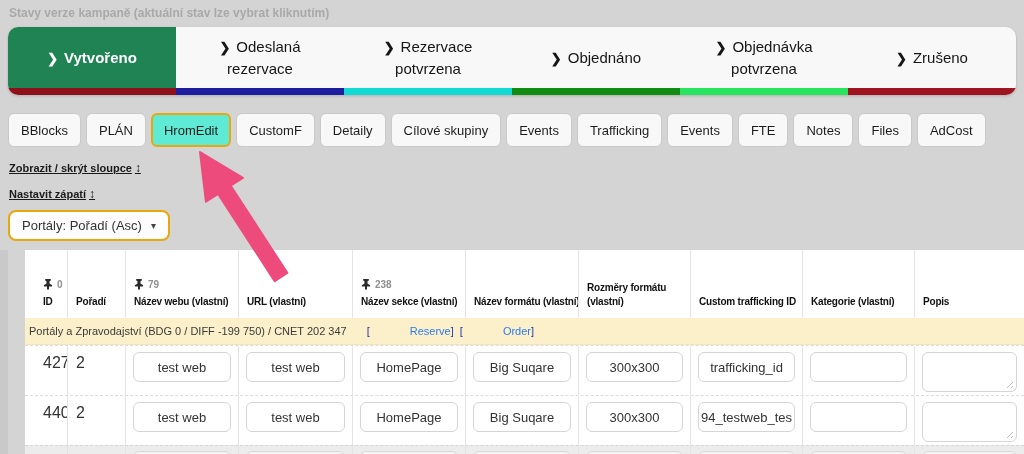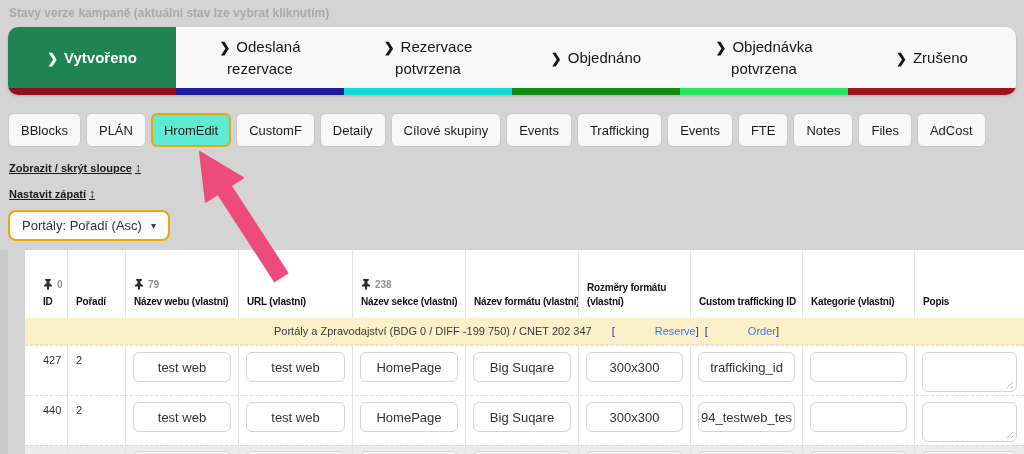--- a/index.html
+++ b/index.html
@@ -49,30 +49,30 @@
     padding:0 4px 10px 8px;cursor:pointer;}
   .th.c0{padding-left:18px;}
   .th-label{font-size:10px;font-weight:700;color:#111;white-space:nowrap;letter-spacing:-0.2px;line-height:1.35;}
   .th.wrap .th-label{white-space:normal;width:88px;}
   .pin-row{display:flex;align-items:center;gap:4px;margin-bottom:5px;}
   .pin-row svg{display:block;}
   .pin-num{font-size:10px;font-weight:700;color:#8f8f8f;}
   .thead>div+div,.trow>div+div,.ghost-row>div+div{border-left:1px solid #e4e4e4;}
 
   .group-row{height:27px;background:var(--group-row-bg);display:flex;align-items:center;
-    padding-left:4px;gap:20px;border-bottom:1px solid #f0e5bd;justify-content:center;}
+    padding-left:4px;gap:20px;border-bottom:1px solid #f0e5bd;}
   .group-text{font-size:11px;color:#3a3a3a;}
   .group-links{font-size:11px;display:flex;gap:6px;}
   .bracket{color:var(--bracket-blue);}
   .group-links a{color:var(--link-blue);text-decoration:none;cursor:pointer;margin-left:40px;}
 
   .trow{height:50px;border-top:1px dashed #dcdcdc;}
   .trow:first-of-type{border-top:none;}
   .td{overflow:hidden;}
-  .td.plain{font-size:11px;color:#333;padding:8px 4px 0 8px;}
+  .td.plain{font-size:16px;color:#333;padding:8px 4px 0 8px;}
   .td.plain.c0{padding-left:18px;}
   .cell-input{display:block;margin:6px auto 0;width:calc(100% - 14px);height:30px;
     border:1px solid #d5d5d5;border-radius:6px;background:#fff;text-align:center;
     font-family:"Liberation Sans",sans-serif;font-size:13px;color:#333;outline:none;}
   .textarea{position:relative;margin:6px auto 0;width:calc(100% - 14px);height:40px;
     border:1px solid #d5d5d5;border-radius:6px;background:#fff;cursor:text;}
   .resize-handle{position:absolute;right:3px;bottom:3px;width:9px;height:9px;
     background:repeating-linear-gradient(135deg,transparent 0 2px,#bdbdbd 2px 3px);
     clip-path:polygon(100% 0,100% 100%,0 100%);}
 

